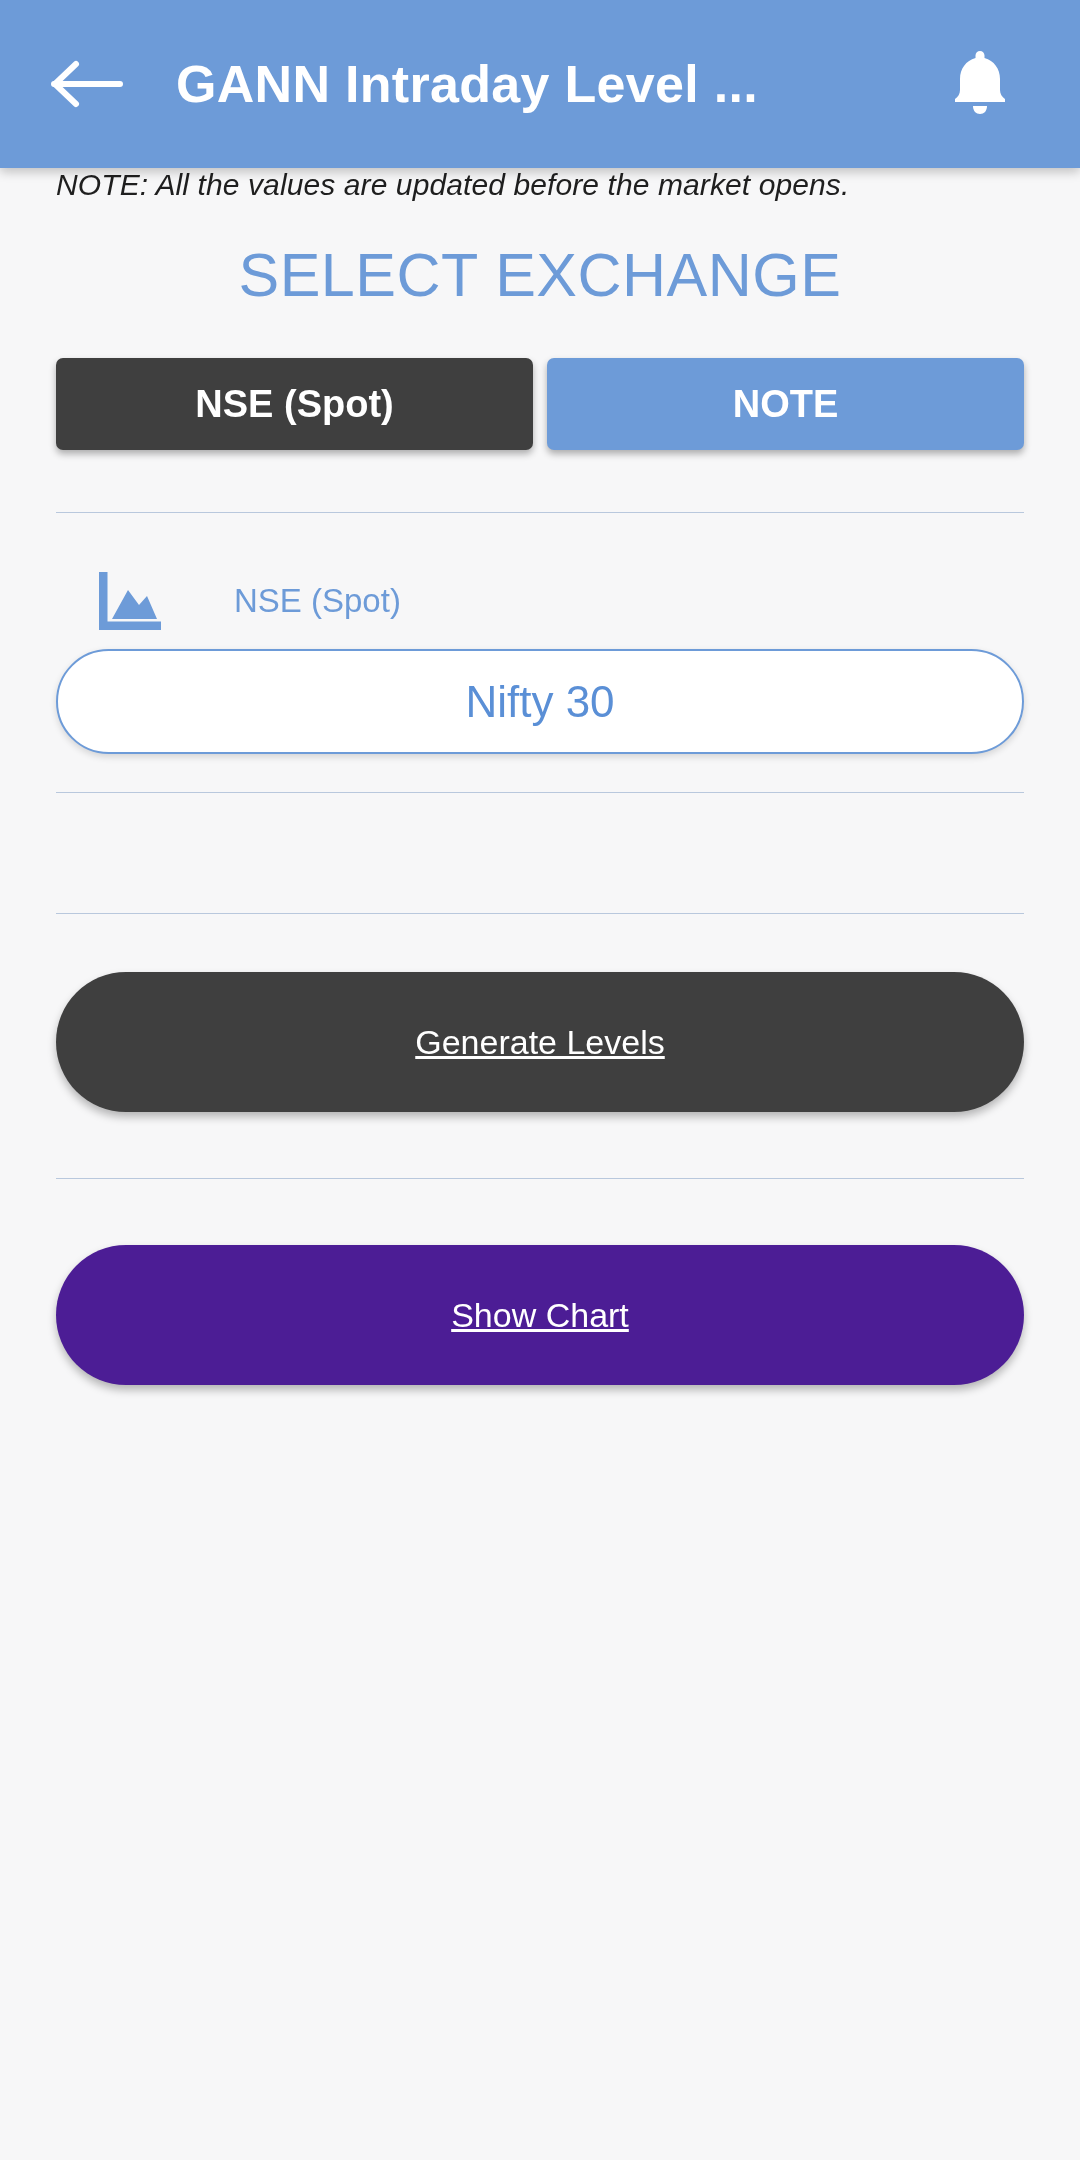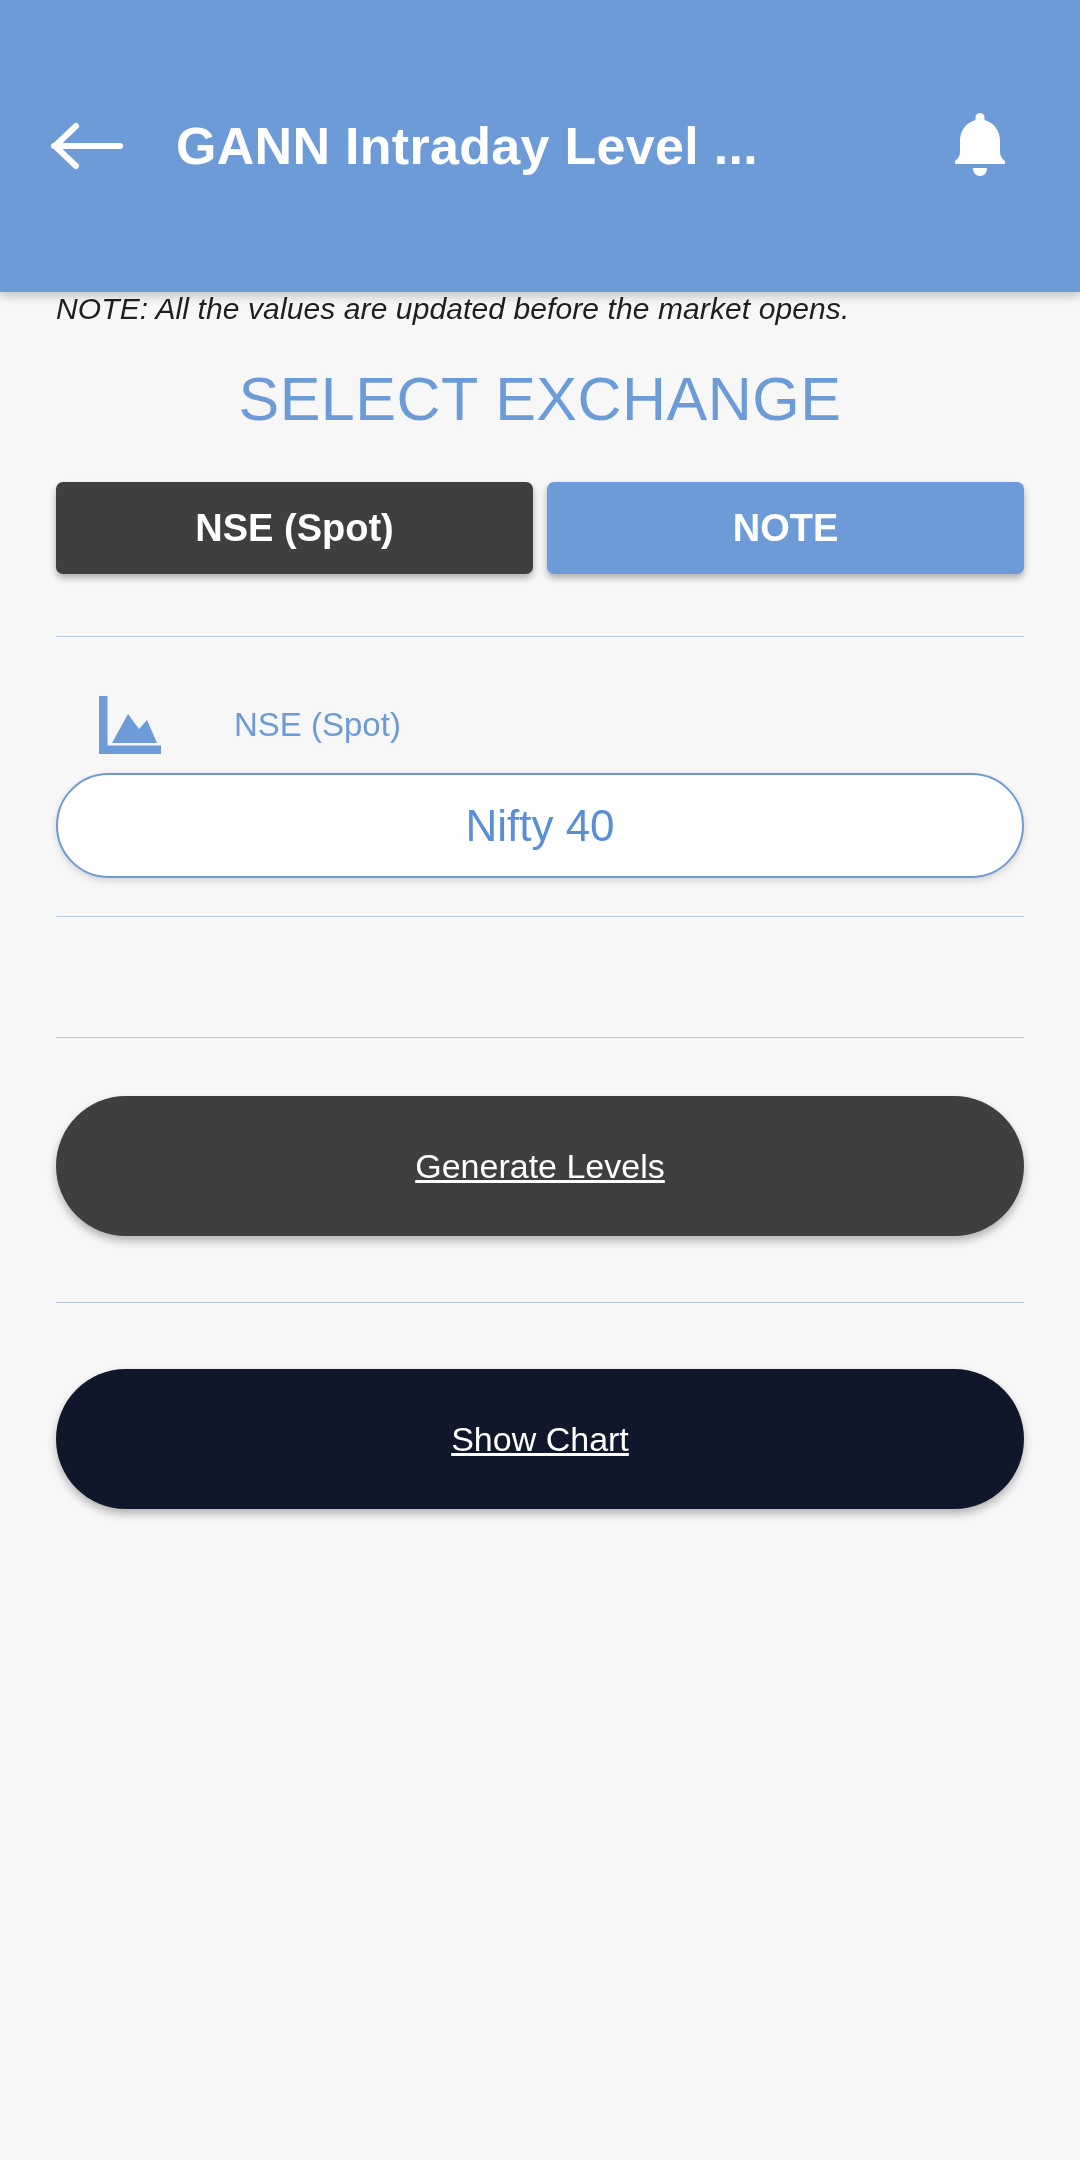--- a/index.html
+++ b/index.html
@@ -6,21 +6,21 @@
   html, body {
     width:1080px; height:2160px;
     background:#f7f7f8;
     font-family:"Liberation Sans", sans-serif;
     overflow:hidden;
   }
 
   
   .appbar{
     position:relative;
-    height:292px;
+    height:168px;
     background:#6d9bd8;
     display:flex;
     align-items:center;
     padding:4px 44px;
     box-shadow:0 4px 10px rgba(0,0,0,.22);
     z-index:5;
   }
   .back-btn{
     width:86px; height:86px;
     display:flex; align-items:center; justify-content:center;
@@ -145,21 +145,21 @@
     font-family:"Liberation Sans", sans-serif;
     display:flex;
     align-items:center;
     justify-content:center;
     width:100%;
     cursor:pointer;
     box-shadow:0 5px 9px rgba(0,0,0,.27);
     text-decoration:underline;
   }
   .action-btn.dark { background:#3f3f3f; }
-  .action-btn.blue { background:#0f172a;text-align:center; }
+  .action-btn.blue { background:#4c1d95;text-align:center; }
 
   
   .sp-a{ height:62px; }
   .sp-b{ height:40px; }
   .sp-c{ height:38px; }
   .sp-d{ height:48px; }
   .sp-e{ height:72px; }
   .sp-f{ height:58px; }
   .sp-g{ height:66px; }
 </style>
@@ -206,21 +206,21 @@
   <div class="field-head">
     <span class="field-icon">
       <svg width="62" height="58" viewBox="0 0 62 58" aria-hidden="true">
         <path d="M4 4 L4 54 L58 54" stroke="#6d9bd8" stroke-width="9" fill="none" stroke-linecap="square"></path>
         <path d="M13 47 L29 18 L40 33 L48 24 L58 47 Z" fill="#6d9bd8"></path>
       </svg>
     </span>
     <span class="field-label">NSE (Spot)</span>
   </div>
 
-  <div class="pill">Nifty 40</div>
+  <div class="pill">Nifty 30</div>
 
   <div class="sp-c"></div>
   <div class="divider"></div>
   <div class="sp-d"></div>
 
 
 
   <div class="sp-e"></div>
   <div class="divider"></div>
   <div class="sp-f"></div>

